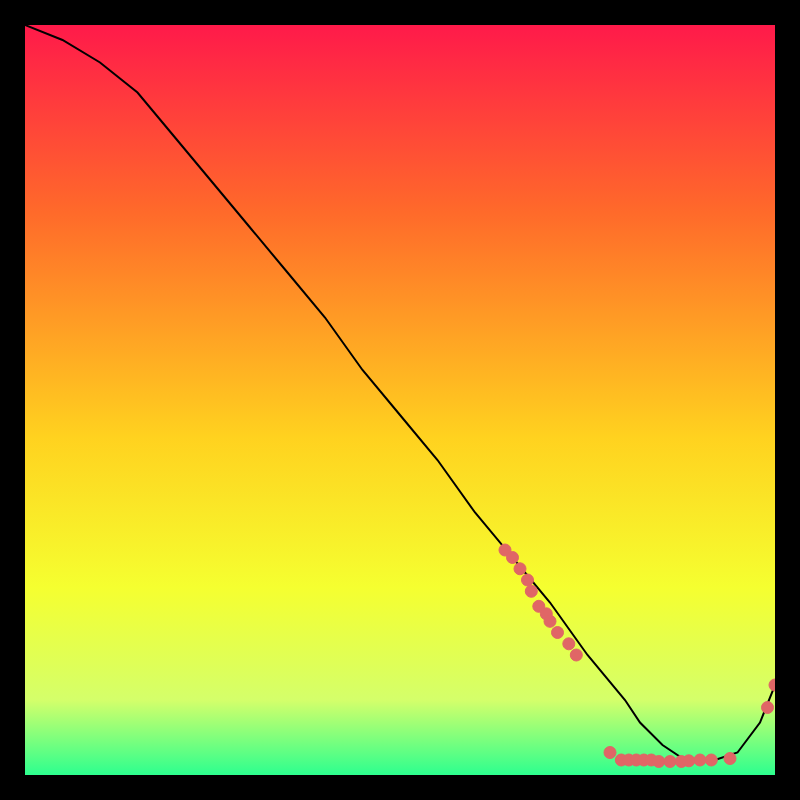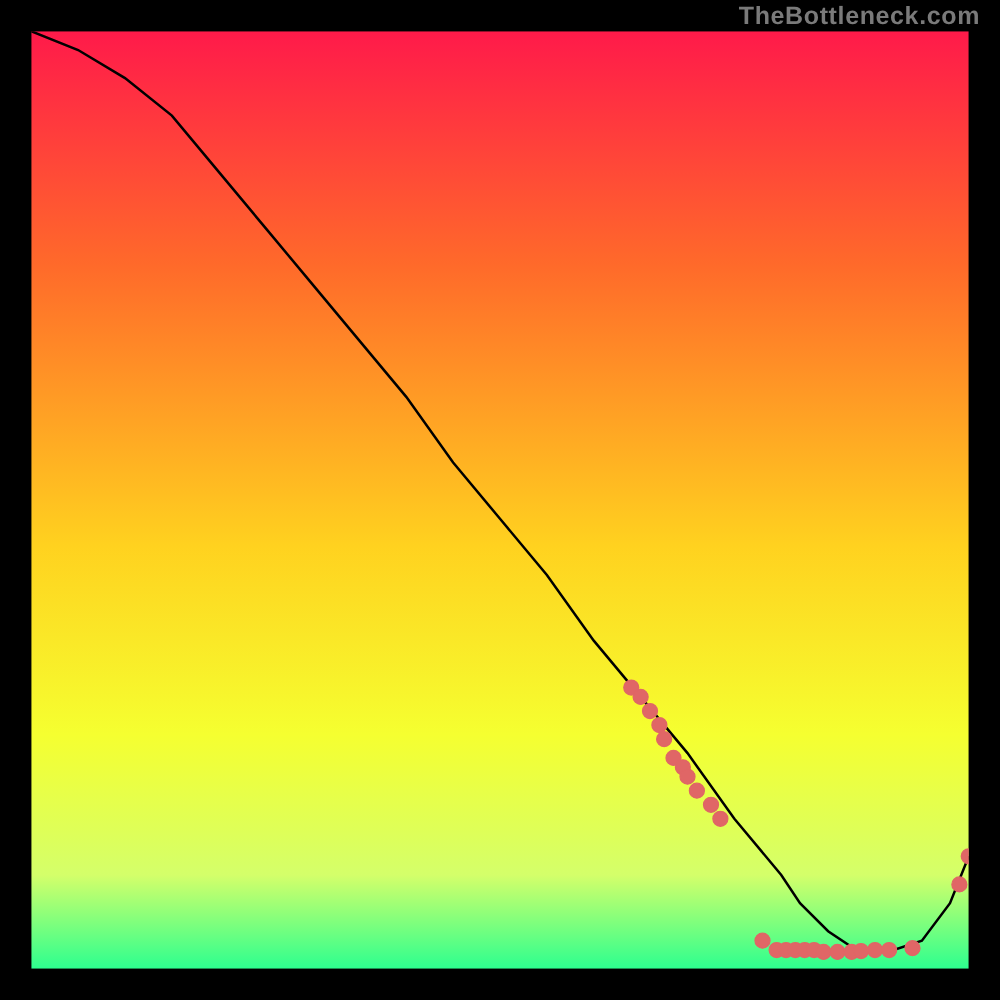--- a/index.html
+++ b/index.html
@@ -35,21 +35,20 @@
   }
   .plot svg {
     display: block;
   }
 </style>
 </head>
 <body>
 
 <div class="frame">
 
-  <div class="watermark">TheBottleneck.com</div>
 
   <div class="plot">
     <svg id="chart-svg" width="750" height="750" viewBox="0 0 750 750">
       <defs>
         <linearGradient id="bg-grad" x1="0" y1="0" x2="0" y2="1">
           <stop id="g0" offset="0%" stop-color="#ff1a4a"></stop>
           <stop id="g1" offset="25%" stop-color="#ff6a2a"></stop>
           <stop id="g2" offset="55%" stop-color="#ffd21f"></stop>
           <stop id="g3" offset="75%" stop-color="#f5ff30"></stop>
           <stop id="g4" offset="90%" stop-color="#d4ff6a"></stop>

